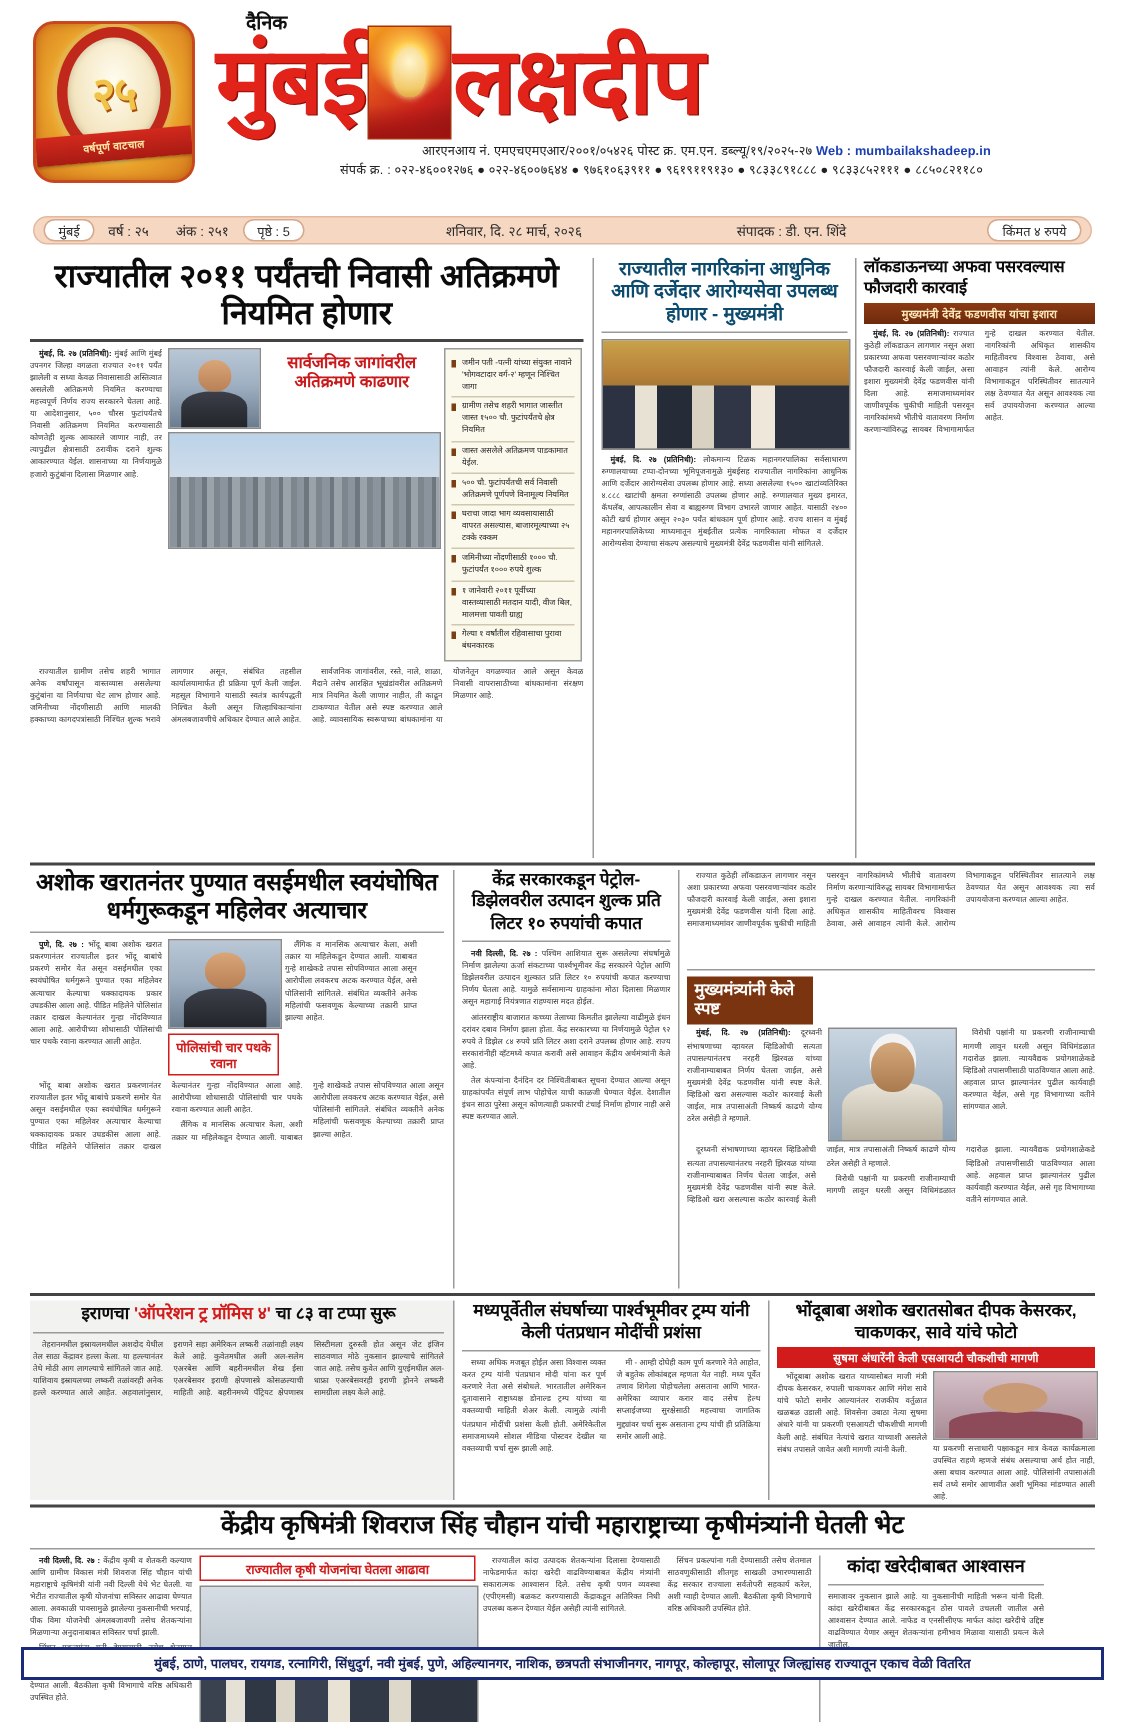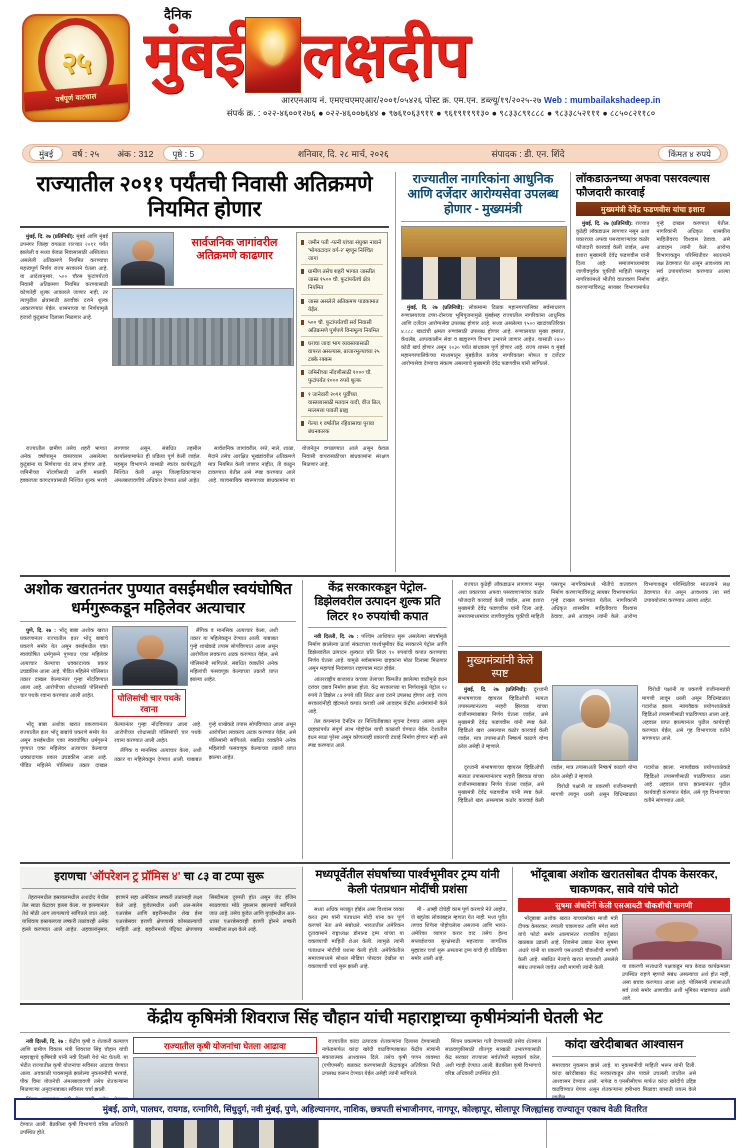--- a/index.html
+++ b/index.html
@@ -113,21 +113,21 @@
   .cols4{column-count:4;column-gap:7px;}
 
   .kicker{
     font-size:11px;font-weight:bold;color:#c9191b;text-align:center;line-height:1.2;
   }
   .redbar{
     background:linear-gradient(#8d3a14,#6d2a0c);color:#ffe8b8;font-size:7.5px;
     font-weight:bold;text-align:center;padding:2px 3px;letter-spacing:.2px;
   }
   .brownbox{
-    background:#7b3410;color:#fff;font-weight:normal;text-align:center;
+    background:#7b3410;color:#fff;font-weight:bold;text-align:left;
     font-size:12px;line-height:1.2;padding:3px 5px;
   }
   .redoutline{
     border:1.5px solid #d21b1b;color:#d21b1b;font-weight:bold;text-align:center;
     font-size:8.5px;padding:2px 4px;
   }
 
   
   .photo{position:relative;overflow:hidden;border:1px solid #8b8b8b;background:#cfd6dd;}
   .ph-person{
@@ -245,21 +245,21 @@
         <span class="web">Web :</span>
         <span class="web">mumbailakshadeep.in</span>
       </div>
       <div class="contactline">संपर्क क्र. : ०२२-४६००१२७६ ● ०२२-४६००७६४४ ● ९७६१०६३९११ ● ९६१९११९१३० ● ९८३३८९१८८८ ● ९८३३८५२१११ ● ८८५०८२११८०</div>
     </div>
   </div>
 
   <div class="infobar">
     <div class="pill">मुंबई</div>
     <div class="ib-cell">वर्ष : २५</div>
-    <div class="ib-cell">अंक : 312</div>
+    <div class="ib-cell">अंक : २५१</div>
     <div class="pill">पृष्ठे : 5</div>
     <div class="ib-spacer"></div>
     <div class="ib-cell">शनिवार, दि. २८ मार्च, २०२६</div>
     <div class="ib-spacer"></div>
     <div class="ib-cell">संपादक : डी. एन. शिंदे</div>
     <div class="ib-spacer"></div>
     <div class="pill">किंमत ४ रुपये</div>
   </div>
 
   <div class="content">

